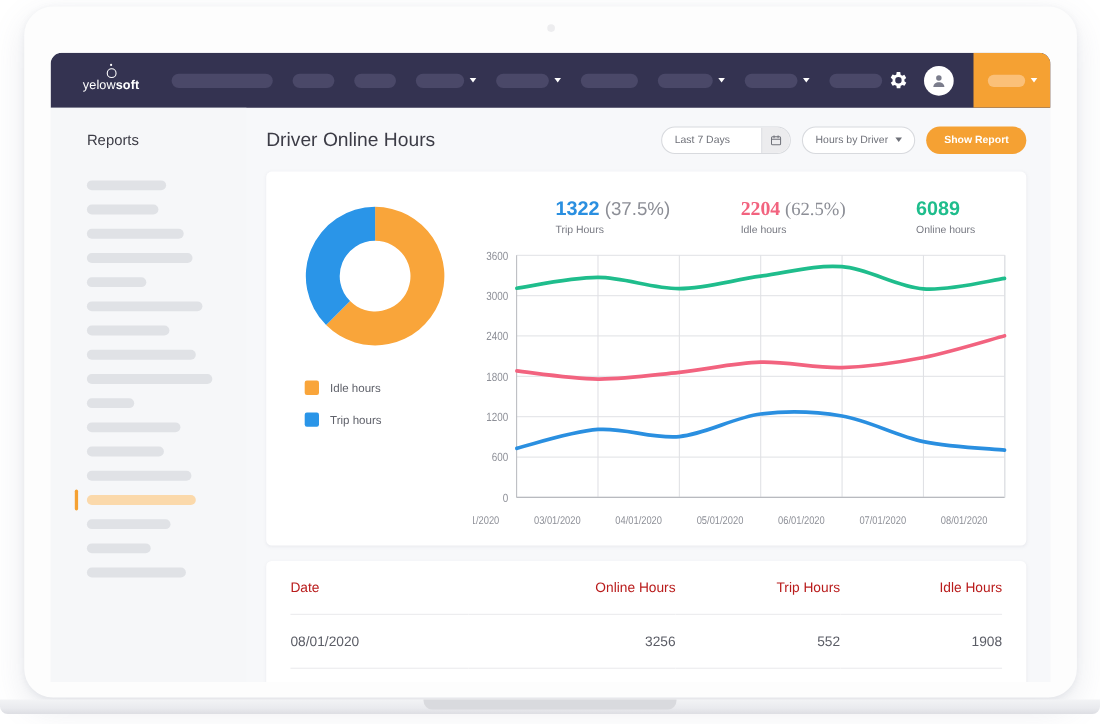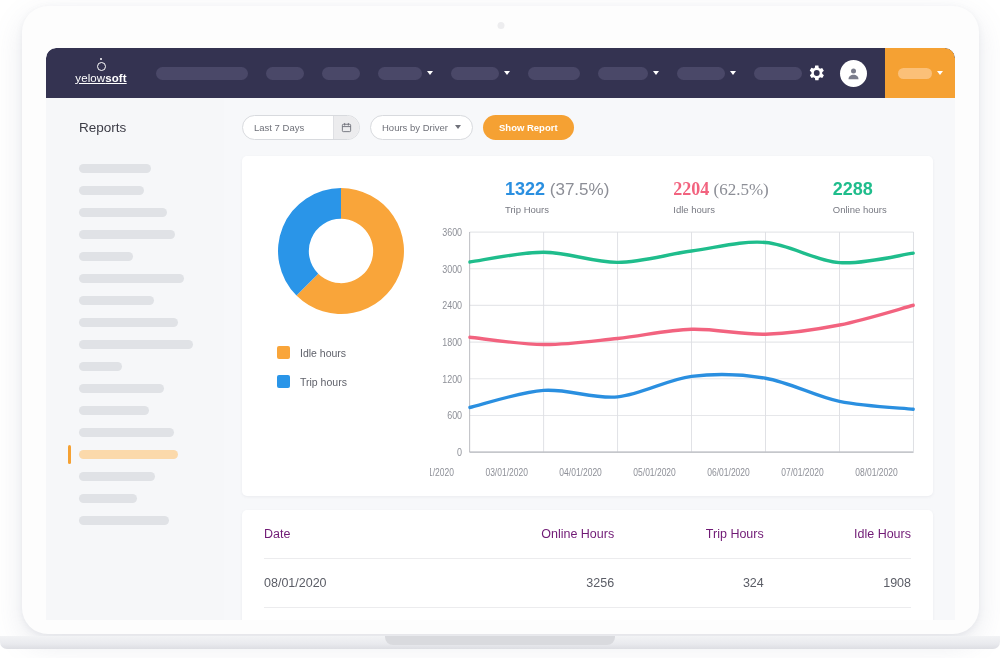--- a/index.html
+++ b/index.html
@@ -65,21 +65,21 @@
     width: 9px; height: 9px; margin: 0 auto 2px;
     border: 1.6px solid #ffffff; border-radius: 50%;
     position: relative;
   }
   .logo-pin::after {
     content: ""; position: absolute; left: 50%; top: -4.5px;
     transform: translateX(-50%);
     width: 2px; height: 2px; border-radius: 50%; background: #fff;
   }
   .logo-text {
-    font-size: 11.5px; color: #ffffff; letter-spacing: .1px; line-height: 1; text-decoration: underline;
+    font-size: 11.5px; color: #ffffff; letter-spacing: .1px; line-height: 1;
   }
   .logo-text b { font-weight: 700; }
 
   .nav-items { display: flex; align-items: center; margin-left: 22px; gap: 18px; flex: 1; }
   .nav-pill {
     height: 13px; border-radius: 7px;
     background: #4a4868;
   }
   .nav-group { display: flex; align-items: center; gap: 5px; }
   .caret {
@@ -199,21 +199,21 @@
   .stat-pct { font-size: 17px; color: #8c8e96; font-weight: 400; }
   .stat-label { font-size: 9.5px; color: #777982; margin-top: 4px; }
 
   .plot-wrap { flex: 1; position: relative; margin-top: 8px; }
   .plot-svg { width: 100%; height: 100%; display: block; }
 
   
   .table-card { margin-top: 14px; padding: 0 22px; height: 150px; overflow: hidden; }
   table { width: 100%; border-collapse: collapse; }
   th, td { font-weight: 400; padding: 17px 0; font-size: 12.5px; color: #4e505a; }
-  th { color: #701a75; }
+  th { color: #b91c1c; }
   th:first-child, td:first-child { text-align: left; }
   th:not(:first-child), td:not(:first-child) { text-align: right; }
   tbody tr { border-top: 1px solid #ececee; }
   td { color: #5b5d66; }
 </style>
 </head>
 <body>
 
 <div class="device">
   <div class="camera-dot"></div>
@@ -328,20 +328,21 @@
             </div>
             <div class="skel-row">
               <div class="skel" style="width: 90px;"></div>
             </div>
           </div>
       </div>
 
       <div class="main">
 
         <div class="page-head">
+          <div class="page-title">Driver Online Hours</div>
 
           <div class="controls">
 
             <div class="date-picker">
               <div class="val">Last 7 Days</div>
               <div class="cal-btn">
                 <svg viewBox="0 0 24 24">
                   <rect x="3" y="5" width="18" height="16" rx="2" fill="none" stroke="#6f7179" stroke-width="2"></rect>
                   <path d="M3 10h18" stroke="#6f7179" stroke-width="2"></path>
                   <path d="M8 3v4M16 3v4" stroke="#6f7179" stroke-width="2" stroke-linecap="round"></path>
@@ -383,21 +384,21 @@
             <div class="stats" id="stats-row">
                 <div>
                   <div class="stat-num" style="color: rgb(42, 143, 224);">1322<span class="stat-pct"> (37.5%)</span></div>
                   <div class="stat-label">Trip Hours</div>
                 </div>
                 <div>
                   <div class="stat-num" style="color: rgb(242, 99, 127); font-family: Liberation Serif, serif;">2204<span class="stat-pct"> (62.5%)</span></div>
                   <div class="stat-label">Idle hours</div>
                 </div>
                 <div>
-                  <div class="stat-num" style="color: rgb(31, 189, 140);">2288</div>
+                  <div class="stat-num" style="color: rgb(31, 189, 140);">6089</div>
                   <div class="stat-label">Online hours</div>
                 </div>
               </div>
             <div class="plot-wrap">
               <svg class="plot-svg" id="plot" viewBox="0 0 520 232" preserveAspectRatio="none">
                   <line x1="42" y1="202" x2="512" y2="202" stroke="#e6e7ea" stroke-width="1"></line>
                   <text x="34" y="205.5" text-anchor="end" fill="#8e9098" font-size="9.5" font-family="&quot;Liberation Sans&quot;, sans-serif">0</text>
                   <line x1="42" y1="169.66666666666669" x2="512" y2="169.66666666666669" stroke="#e6e7ea" stroke-width="1"></line>
                   <text x="34" y="173.16666666666669" text-anchor="end" fill="#8e9098" font-size="9.5" font-family="&quot;Liberation Sans&quot;, sans-serif">600</text>
                   <line x1="42" y1="137.33333333333334" x2="512" y2="137.33333333333334" stroke="#e6e7ea" stroke-width="1"></line>
@@ -441,21 +442,21 @@
                   <th>Date</th>
                   <th>Online Hours</th>
                   <th>Trip Hours</th>
                   <th>Idle Hours</th>
                 </tr>
               </thead>
             <tbody id="tbody">
                 <tr>
                   <td>08/01/2020</td>
                   <td>3256</td>
-                  <td>324</td>
+                  <td>552</td>
                   <td>1908</td>
                 </tr>
                 <tr>
                   <td>07/01/2020</td>
                   <td>3123</td>
                   <td>1006</td>
                   <td>2117</td>
                 </tr>
               </tbody>
           </table>

